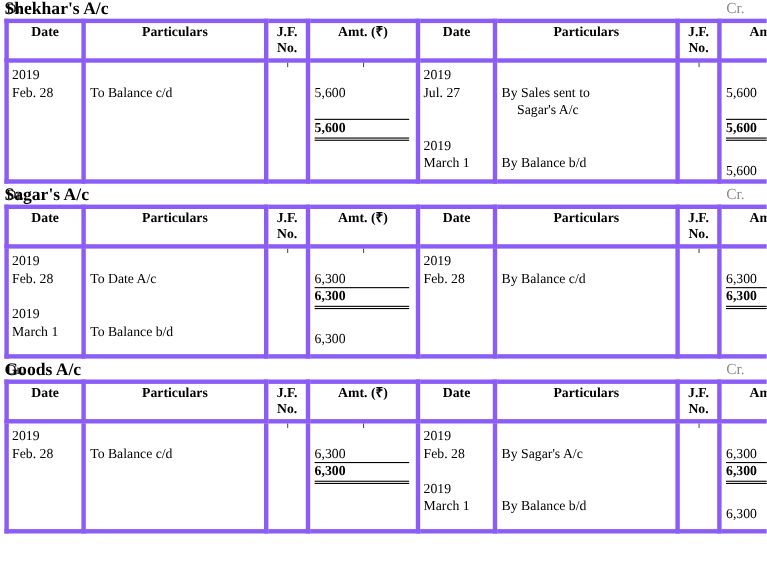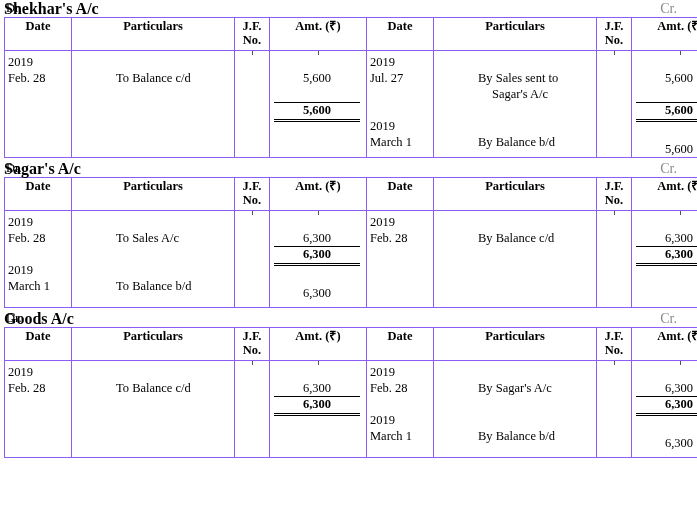--- a/index.html
+++ b/index.html
@@ -49,21 +49,21 @@
     color: #8a8a8a;
     font-size: 14px;
   }
   table.ledger {
     border-collapse: collapse;
     width: 689px;
     table-layout: fixed;
     font-size: 12.5px;
   }
   table.ledger th, table.ledger td {
-    border: 1px solid #8b5cf6;
+    border: 4px solid #8b5cf6;
     padding: 0;
     vertical-align: top;
   }
   table.ledger thead th {
     text-align: center;
     font-weight: bold;
     font-size: 12.5px;
     height: 30px;
     line-height: 14px;
     padding: 1px 2px;
@@ -82,29 +82,28 @@
   }
   .lines .ln {
     white-space: pre;
     display: block;
     height: 16px;
   }
   .indent {
     padding-left: 14px;
   }
   td.amt .lines {
-    text-align: center;
+    text-align: left;
     padding-right: 6px;
   }
   td.date .lines {
     padding-left: 3px;
   }
   td.part .lines {
     padding-left: 4px;
-    margin-left: 40px;
   }
   .total {
     font-weight: bold;
     border-top: 1px solid #000;
     border-bottom: 1px solid #000;
     display: block;
     height: 16px;
     line-height: 15px;
     white-space: pre;
   }
@@ -251,21 +250,21 @@
               <span class="ln">2019</span>
               <span class="ln">Feb. 28</span>
               <span class="spacer"></span>
               <span class="ln">2019</span>
               <span class="ln">March 1</span>
             </div>
           </td>
           <td class="cell part">
             <div class="lines">
               <span class="ln"></span>
-              <span class="ln">To Sales A/c</span>
+              <span class="ln">To Date A/c</span>
               <span class="spacer"></span>
               <span class="spacer"></span>
               <span class="ln">To Balance b/d</span>
             </div>
           </td>
           <td class="cell jf">
             <div class="tick"></div>
             <div class="lines">
                 <span class="ln"></span>
               </div>

